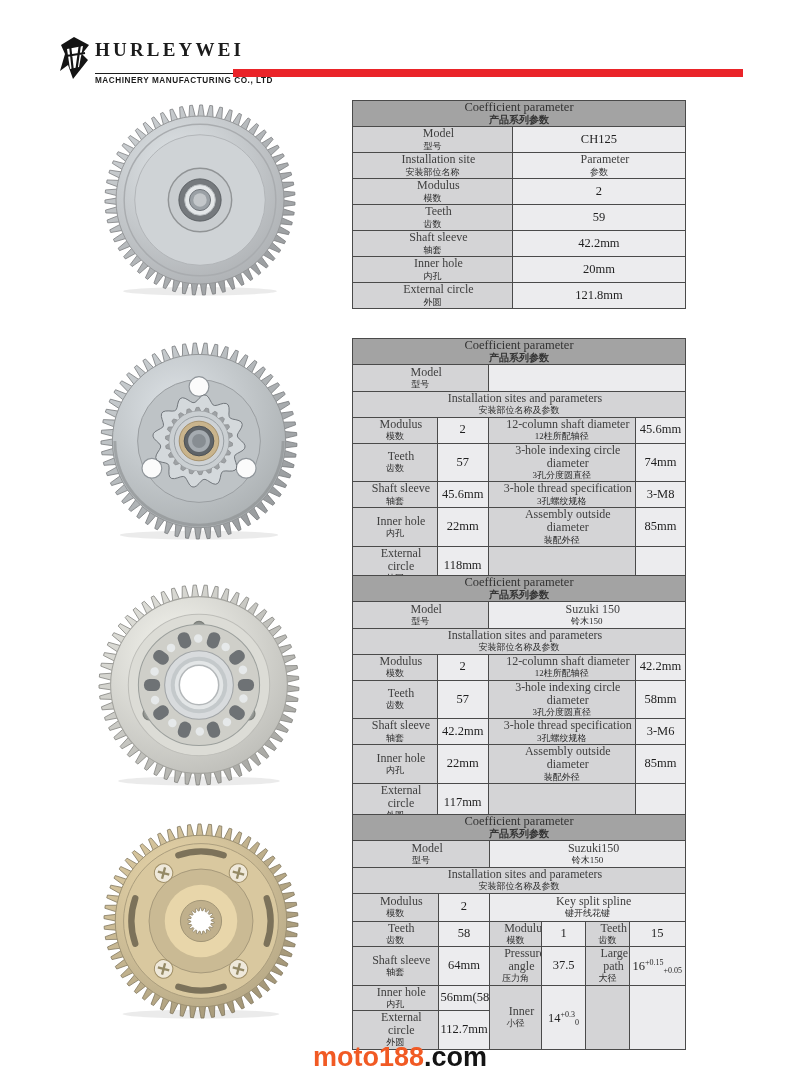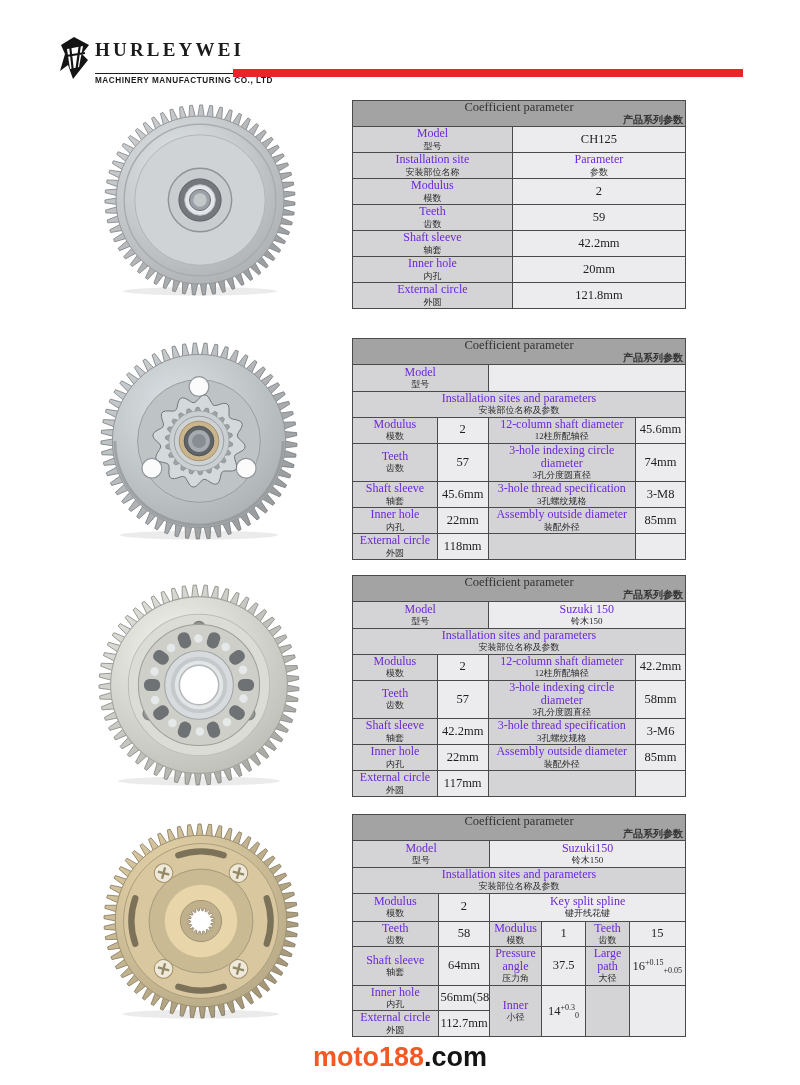--- a/index.html
+++ b/index.html
@@ -21,24 +21,24 @@
   #gear1{left:104px;top:104px;width:192px;height:192px;}
   #gear2{left:100px;top:342px;width:198px;height:198px;}
   #gear3{left:98px;top:584px;width:202px;height:202px;}
   #gear4{left:103px;top:823px;width:196px;height:196px;}
 
   
   table.pt{position:absolute;left:352px;width:334px;border-collapse:collapse;table-layout:fixed;}
   .pt td{border:1px solid #4a4a4a;text-align:center;vertical-align:middle;padding:0 2px;overflow:hidden;}
   .pt tr.hd td{background:#a3a3a3;}
   .hen{font-size:12.5px;color:#333333;line-height:1.05;}
-  .hzh{font-size:10px;font-weight:bold;color:#333333;line-height:1.2;text-align:right;}
+  .hzh{font-size:10px;font-weight:bold;color:#333333;line-height:1.2;}
   .lab{background:#d4d4d6;}
   .val{background:#ececee;}
-  .en{font-size:12px;line-height:1.1;color:#6d28d9;}
+  .en{font-size:12px;line-height:1.1;color:#404040;margin-left:12px;}
   .zh{font-size:9px;line-height:1.25;color:#2a2a2a;}
   .vtx{font-size:12.5px;line-height:1.1;color:#1f1f1f;}
   .tolsup{font-size:8px;vertical-align:5px;color:#1f1f1f;text-align:center;}
   .tolsub{font-size:8px;vertical-align:-3px;color:#1f1f1f;}
   #t1{top:100px;} #t2{top:338px;} #t3{top:575px;} #t4{top:814px;}
 
   
   .footer{position:absolute;left:0;top:1042px;width:800px;text-align:center;
           font-family:"Liberation Sans","DejaVu Sans",sans-serif;font-weight:bold;font-size:27px;}
   .f-orange{color:#f15a24;} .f-black{color:#141414;}

